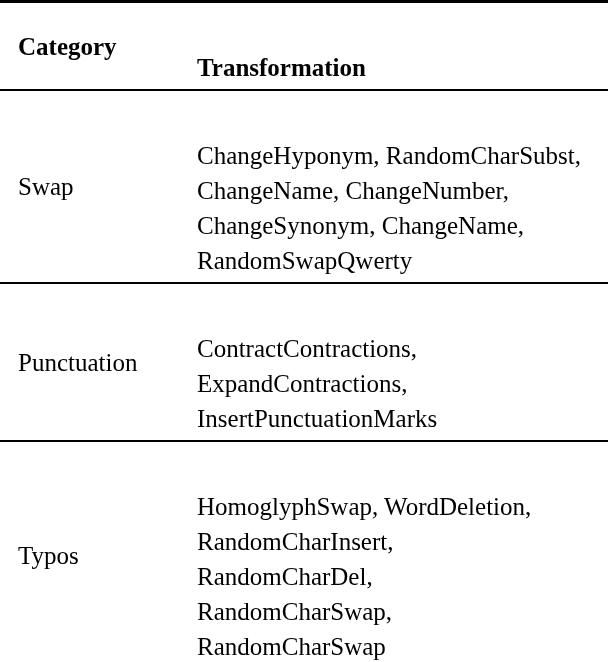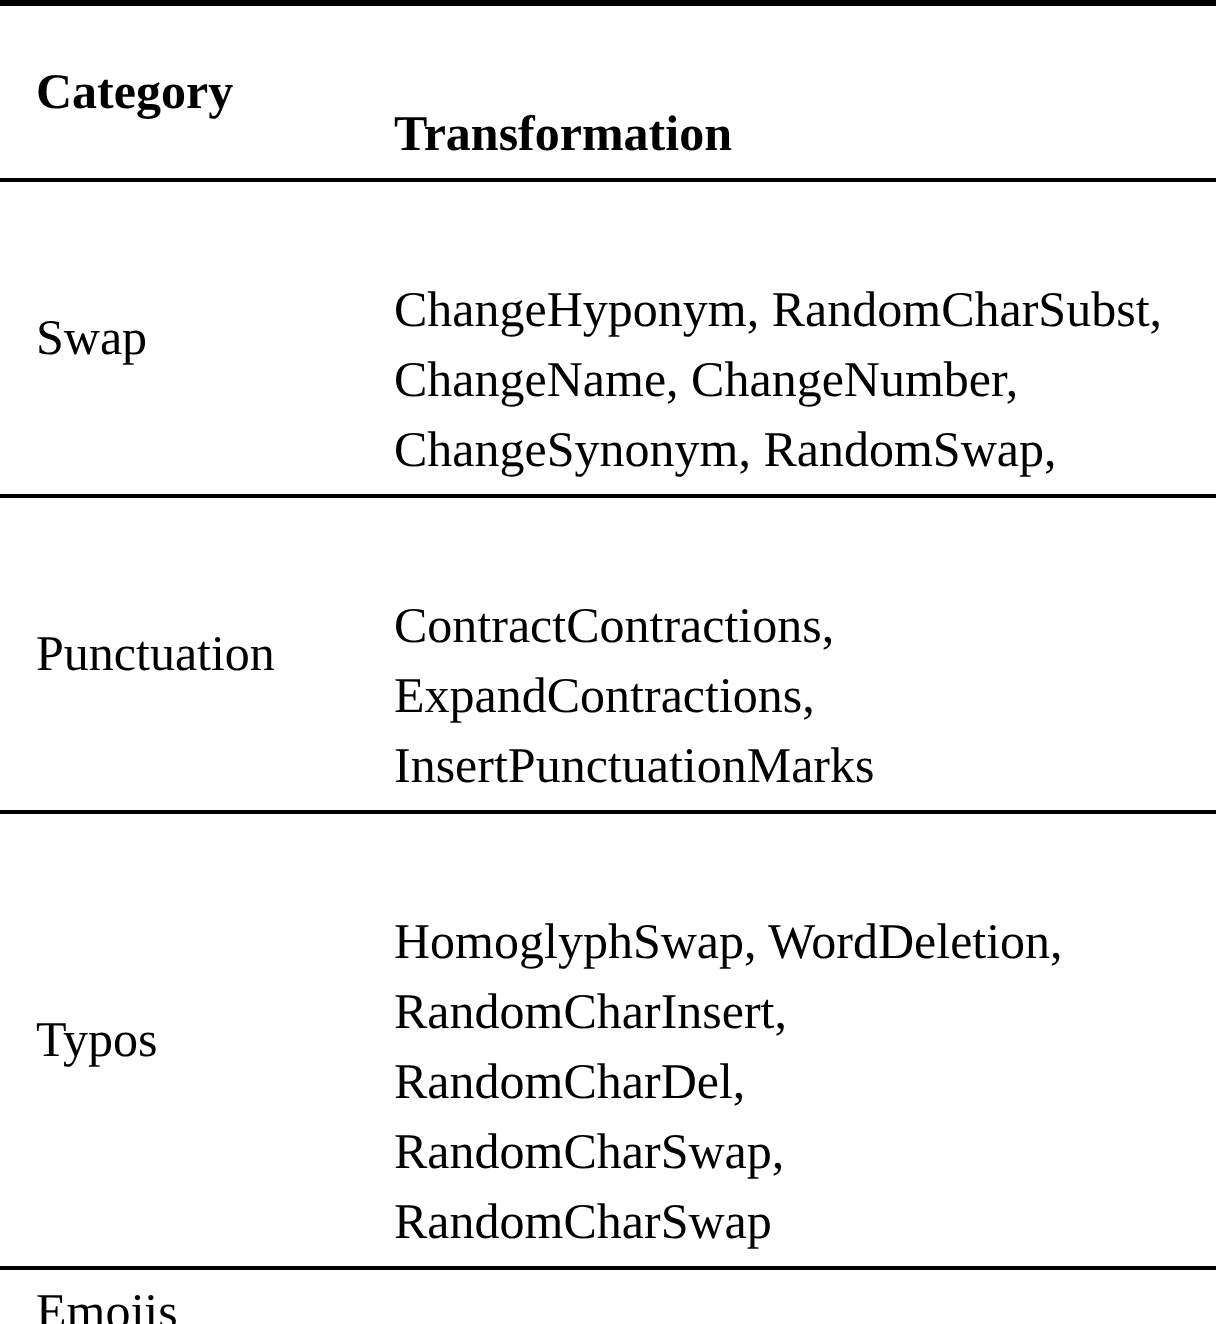--- a/index.html
+++ b/index.html
@@ -70,21 +70,22 @@
     <div class="row header-row">
       <div class="cell cat th">Category</div>
       <div class="cell trans th">Transformation</div>
     </div>
     <div id="tbody">
         <div class="row body-row">
           <div class="cell cat">Swap</div>
           <div class="cell trans">
             <div class="line">ChangeHyponym, RandomCharSubst,</div>
             <div class="line">ChangeName, ChangeNumber,</div>
-            <div class="line">ChangeSynonym, RandomSwap,</div>
+            <div class="line">ChangeSynonym, ChangeName,</div>
+            <div class="line">RandomSwapQwerty</div>
           </div>
         </div>
         <div class="row body-row">
           <div class="cell cat">Punctuation</div>
           <div class="cell trans">
             <div class="line">ContractContractions,</div>
             <div class="line">ExpandContractions,</div>
             <div class="line">InsertPunctuationMarks</div>
           </div>
         </div>

